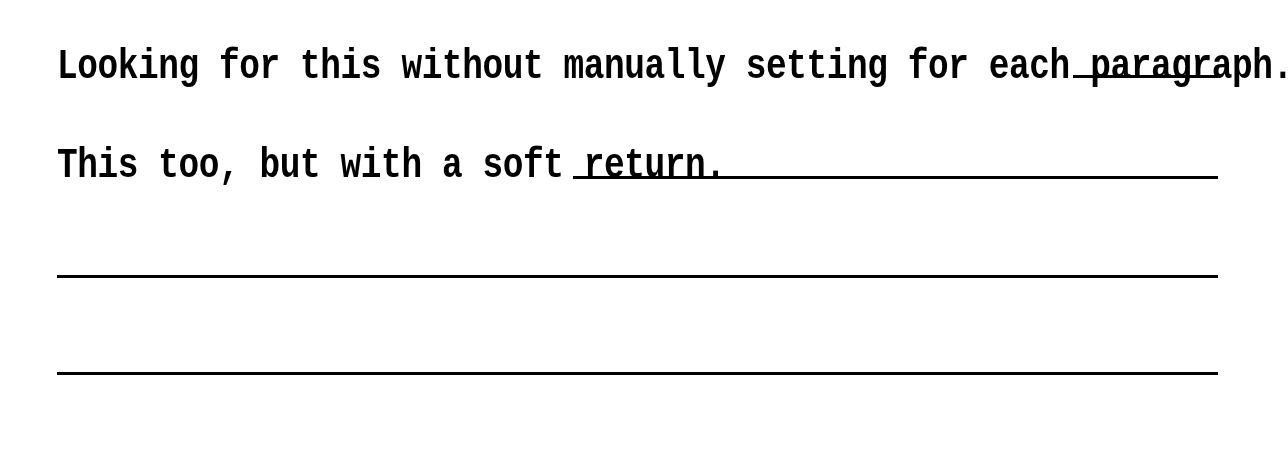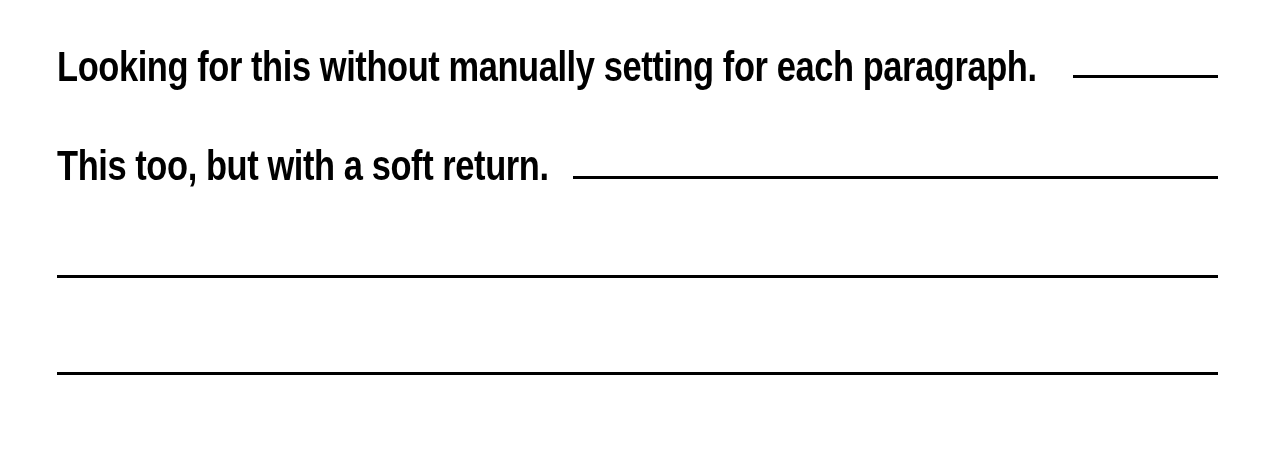--- a/index.html
+++ b/index.html
@@ -6,21 +6,21 @@
     margin: 0;
     padding: 0;
     background: #ffffff;
   }
   .page {
     position: relative;
     width: 1288px;
     height: 460px;
     background: #ffffff;
     overflow: hidden;
-    font-family: Liberation Sans, sans-serif;
+    font-family: Liberation Mono, monospace;
   }
   .para-text {
     position: absolute;
     left: 57px;
     font-weight: 700;
     font-size: 42px;
     line-height: 1;
     color: #000000;
     white-space: nowrap;
     letter-spacing: -0.5px;

